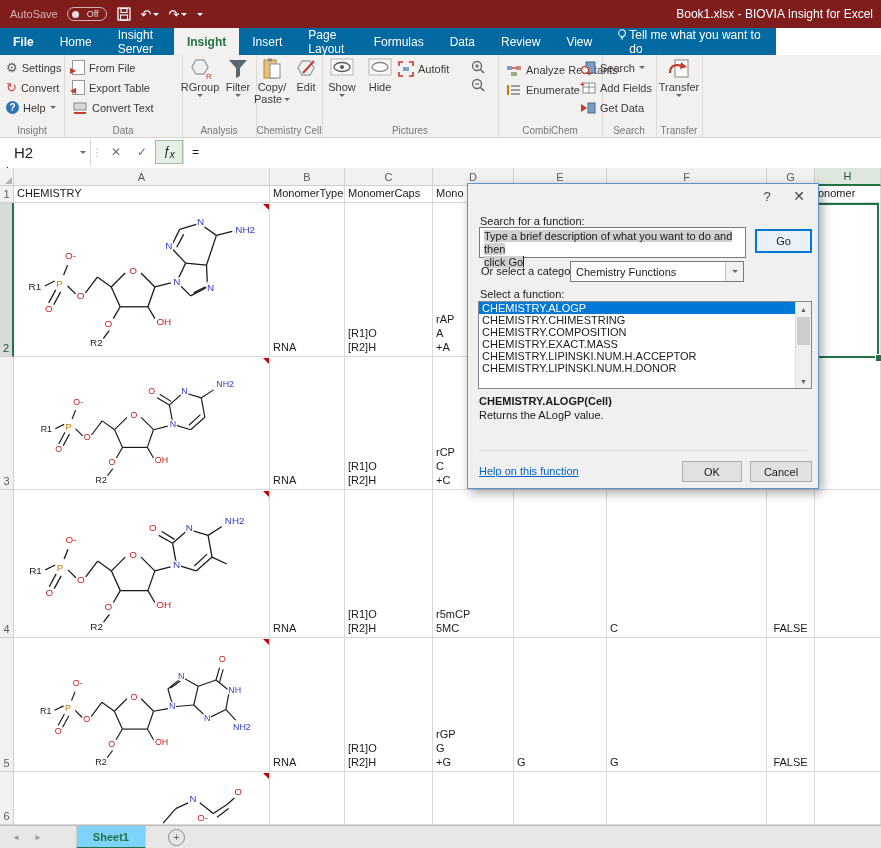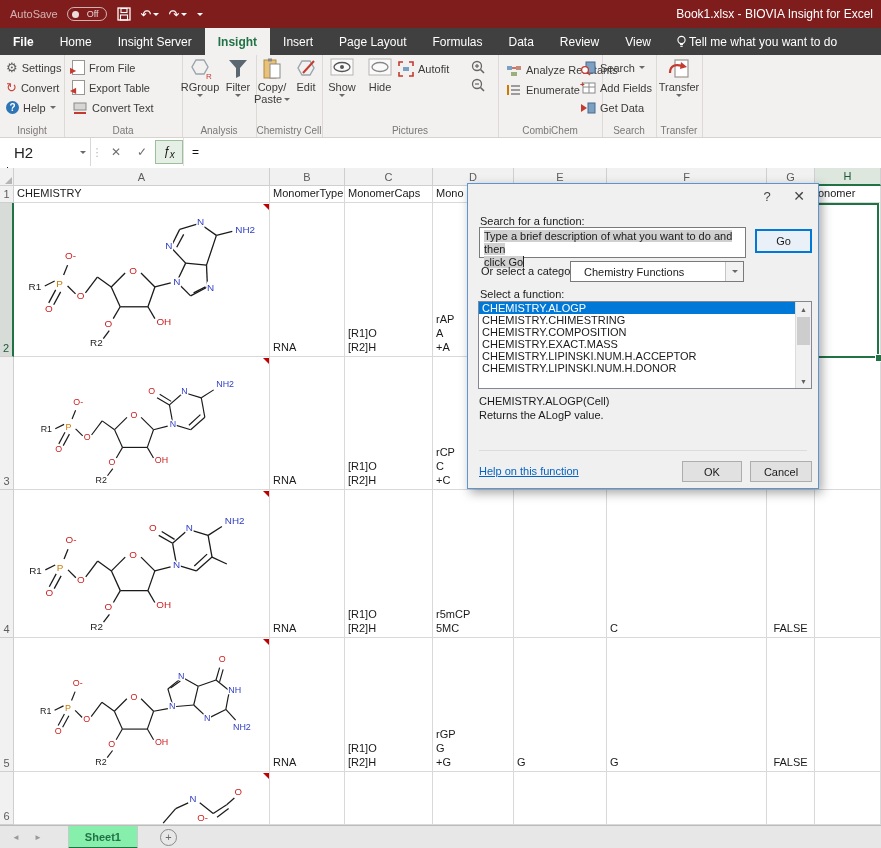--- a/index.html
+++ b/index.html
@@ -10,25 +10,25 @@
   .titlebar{left:0;top:0;width:881px;height:28px;background:#7f1d1d;color:#fff;display:flex;align-items:center}
   .qat{display:flex;align-items:center;gap:9px;padding-left:10px}
   .autosave-lbl{color:rgba(255,255,255,.65);font-size:11px}
   .as-pill{display:flex;align-items:center;gap:8px;border:1px solid rgba(255,255,255,.65);border-radius:8px;
            padding:1px 7px 1px 4px;color:rgba(255,255,255,.8);font-size:9px}
   .as-dot{width:7px;height:7px;border-radius:50%;background:rgba(255,255,255,.85)}
   .qat-btn{color:#fff;font-size:13px;line-height:1;display:flex;align-items:center;gap:1px;cursor:default}
   .mini-dd{width:0;height:0;border-left:3px solid transparent;border-right:3px solid transparent;border-top:3px solid #fff;margin-left:1px}
   .win-title{position:absolute;right:8px;top:0;height:28px;line-height:28px;font-size:12px;color:#fff;white-space:nowrap}
   
-  .tabsbar{left:0;top:28px;width:881px;height:27px;background:#404040;display:flex;align-items:stretch}
+  .tabsbar{left:0;top:28px;width:776px;height:27px;background:#0369a1;display:flex;align-items:stretch}
   .rtab{color:#fff;padding:0 13px;display:flex;align-items:center;font-size:12px;cursor:default}
   .rtab.first{font-weight:bold}
   .rtab.active{background:#f3f1f0;color:#217346;font-weight:bold}
-  .tellme{color:#fff;display:flex;align-items:center;gap:2px;padding:0 12px;font-size:12px}
+  .tellme{color:#fff;display:flex;gap:2px;padding:0 12px;font-size:12px}
   
   .ribbon{left:0;top:55px;width:881px;height:82px;background:#f3f1f0;border-bottom:1px solid #d5d2cf}
   .rgroup{position:absolute;top:0;height:82px;border-right:1px solid #ddd9d6}
   .rgroup-label{position:absolute;bottom:1px;left:0;right:0;text-align:center;color:#7a7774;font-size:10px}
   .srow{position:absolute;height:17px;display:flex;align-items:center;gap:4px;color:#3c3a38;white-space:nowrap;cursor:default}
   .bigbtn{position:absolute;top:2px;width:40px;height:64px;display:flex;flex-direction:column;align-items:center;
           justify-content:flex-start;gap:1px;color:#3c3a38;text-align:center;cursor:default}
   .bigbtn .lbl{font-size:11px;line-height:11px}
   .dda{width:0;height:0;border-left:3px solid transparent;border-right:3px solid transparent;border-top:3px solid #6b6865}
   .icon16{width:16px;height:16px;display:inline-block}
@@ -66,37 +66,37 @@
   .dlg{left:467px;top:183px;width:350px;height:304px;background:#f0f0f0;border:1px solid #5e94cf;
        box-shadow:3px 4px 10px rgba(0,0,0,.35);z-index:20;font-size:11px;color:#1a1a1a}
   .dlg-title{position:absolute;left:0;top:0;right:0;height:24px;display:flex;align-items:center;padding-left:11px;font-size:12px;color:#1a1a1a}
   .dlg-sys{position:absolute;top:0;height:24px;width:30px;display:flex;align-items:center;justify-content:center;color:#444;font-size:13px}
   .dlg-label{position:absolute;color:#1a1a1a}
   .dlg-input{position:absolute;background:#fff;border:1px solid #7a7a7a;padding:2px 4px;line-height:13px;box-sizing:border-box}
   .sel-text{background:#d0d0d0}
   .go-btn{position:absolute;background:#e9f0f7;border:2px solid #0078d7;display:flex;align-items:center;justify-content:center;
           box-sizing:border-box;color:#1a1a1a}
   .combo{position:absolute;background:#fff;border:1px solid #7a7a7a;display:flex;align-items:center;box-sizing:border-box}
-  .combo .cv{flex:1;padding-left:13px}
+  .combo .cv{flex:1;padding-left:5px}
   .combo .cbtn{width:17px;align-self:stretch;border-left:1px solid #c5c5c5;background:#f2f2f2;display:flex;align-items:center;justify-content:center}
   .flist{position:absolute;background:#fff;border:1px solid #828790;box-sizing:border-box;overflow:hidden}
   .fitem{height:12px;line-height:12px;padding-left:3px;white-space:nowrap}
   .fitem.sel{background:#0078d7;color:#fff}
   .fscroll{position:absolute;top:0;bottom:0;right:0;width:15px;background:#f0f0f0;border-left:1px solid #dcdcdc}
   .sarrow{position:absolute;left:0;width:15px;height:14px;display:flex;align-items:center;justify-content:center;color:#606060;font-size:7px}
   .sthumb{position:absolute;left:1px;width:13px;background:#cdcdcd}
-  .dlg-sig{position:absolute;font-weight:normal}
+  .dlg-sig{position:absolute;font-weight:bold}
   .dlg-sep{position:absolute;left:11px;right:11px;height:1px;background:#dcdcdc}
   .dlg-link{position:absolute;color:#0563c1;text-decoration:underline}
   .dlg-btn{position:absolute;background:#e1e1e1;border:1px solid #adadad;display:flex;align-items:center;justify-content:center;box-sizing:border-box}
   
   .tabbar{left:0;top:825px;width:881px;height:23px;background:#e7e7e7;border-top:1px solid #bcbcbc;display:flex;align-items:stretch}
   .nav-arrows{display:flex;align-items:center;gap:14px;padding:0 12px;color:#9a9a9a;font-size:8px}
-  .sheettab{background:#86efac;border-left:1px solid #c9c9c9;border-right:1px solid #c9c9c9;border-bottom:2px solid #217346;
-            color:#217346;font-weight:bold;display:flex;align-items:center;padding:0 16px;margin-left:14px}
+  .sheettab{background:#7dd3fc;border-left:1px solid #c9c9c9;border-right:1px solid #c9c9c9;border-bottom:2px solid #217346;
+            color:#217346;font-weight:bold;display:flex;align-items:center;padding:0 16px;margin-left:22px}
   .addsheet{width:15px;height:15px;border:1px solid #8a8a8a;border-radius:50%;color:#6a6a6a;display:flex;align-items:center;
             justify-content:center;font-size:11px;line-height:11px;align-self:center;margin-left:22px}
   svg text{font-family:"Liberation Sans",sans-serif}
 </style>
 </head>
 <body>
 
 <div class="abs titlebar">
   <div class="qat">
     <span class="autosave-lbl">AutoSave</span>

